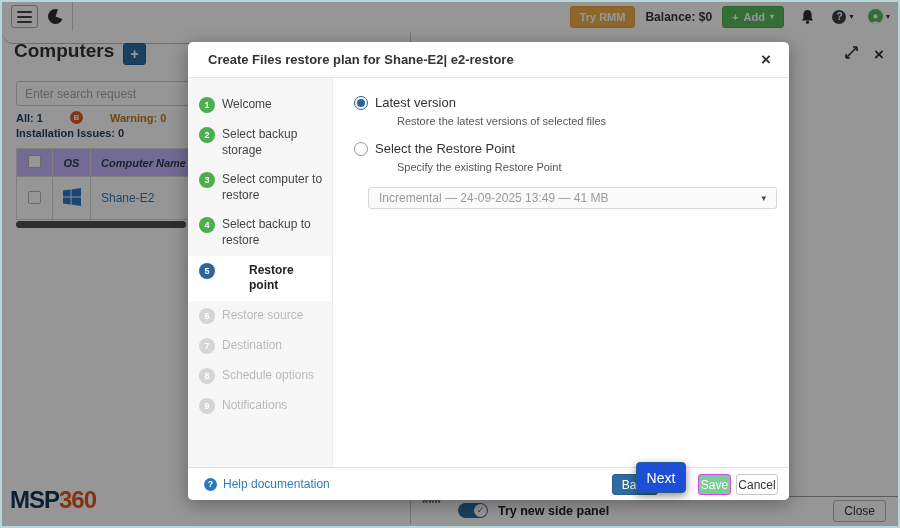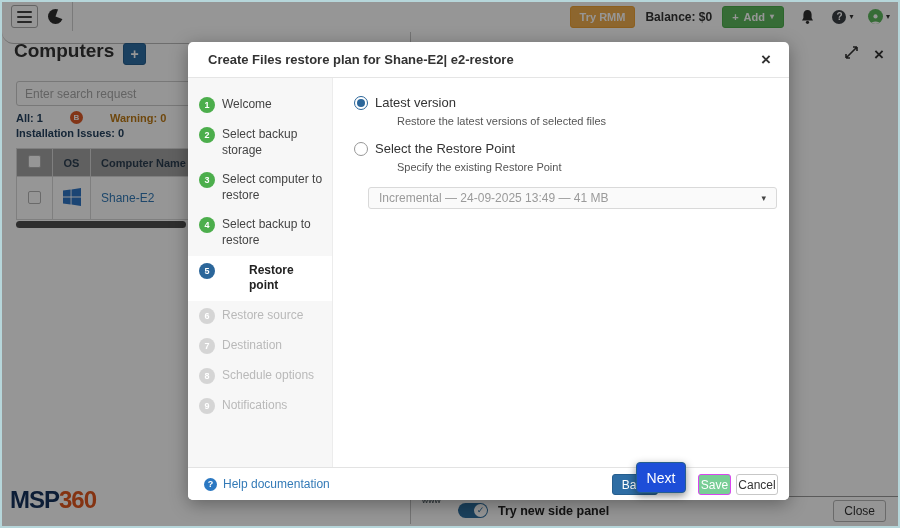--- a/index.html
+++ b/index.html
@@ -45,21 +45,21 @@
   .st-all, .st-overdue { color: #24425f; }
   .st-warning { color: #bd7a16; }
   .st-failed { color: #8c3a35; }
   .st-badge { width: 13px; height: 13px; border-radius: 50%; background: #dd5b28; color: #fff;
     font-size: 8px; font-weight: bold; display: flex; align-items: center; justify-content: center; }
   .status-row2 { position: absolute; left: 14px; top: 125px; font-size: 11px; font-weight: bold; color: #24425f; }
 
   .table { position: absolute; left: 14px; top: 146px; width: 420px; border-collapse: collapse;
     font-size: 11px; }
   .table th, .table td { border: 1px solid #d8d8d8; }
-  .table th { background: #a3a3a3; color: #2c3e50; font-weight: bold; height: 28px; }
+  .table th { background: #c4b5fd; color: #2c3e50; font-weight: bold; height: 28px; font-style: italic; }
   .table td { height: 43px; background: #fff; }
   .col-chk { width: 36px; text-align: center; }
   .col-os { width: 38px; text-align: center; }
   .col-name { text-align: left; padding-left: 10px; }
   .chk { width: 13px; height: 13px; border: 1px solid #b5b5b5; border-radius: 2px; background: #fff;
     display: inline-block; cursor: pointer; }
   .name-link { color: #337ab7; font-size: 12px; cursor: pointer; text-decoration: none; }
   .hscroll { position: absolute; left: 14px; top: 219px; width: 170px; height: 7px;
     background: #4f4f4f; border-radius: 4px; cursor: grab; }
 

